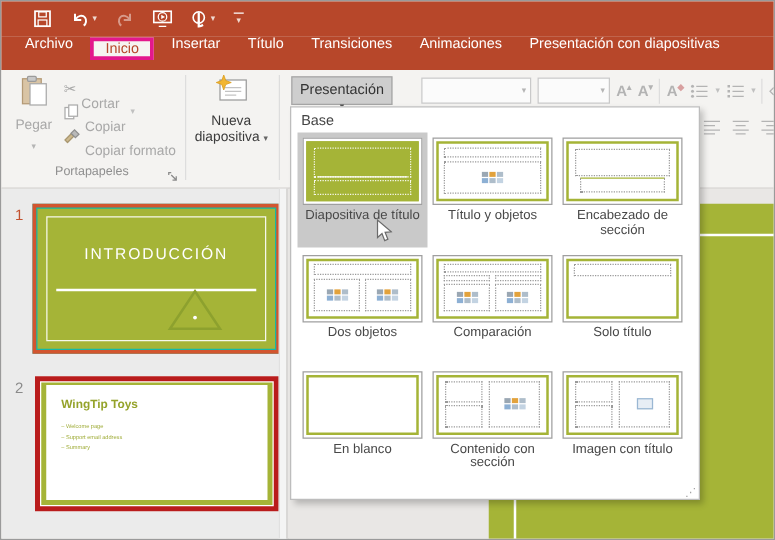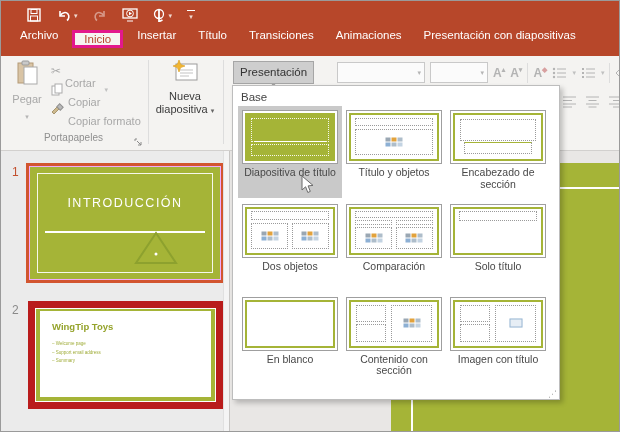--- a/index.html
+++ b/index.html
@@ -45,27 +45,27 @@
   .fontA { font-size:12px; color:#b3b3b3; font-weight:bold; position:relative; }
   .fontA sup { font-size:7px; }
   .vsep { width:1px; height:20px; background:#ddd; }
   .align-row { position:absolute; left:562px; top:40px; display:flex; gap:9px; }
 
   
   .thumbs { position:absolute; left:0; top:150px; width:229px; bottom:0; background:#ebebeb; border-right:1px solid #c8c6c4; }
   .snum { position:absolute; font-size:12px; }
   .n1 { left:11px; top:14px; color:#c3512f; }
   .n2 { left:11px; top:152px; color:#8a8a8a; }
-  .sthumb1 { position:absolute; left:25px; top:12px; width:198px; height:120px; border:3px solid #d2552f; background:#f0abfc; padding:1px; }
+  .sthumb1 { position:absolute; left:25px; top:12px; width:198px; height:120px; border:3px solid #d2552f; background:#14b8a6; padding:1px; }
   .s1-green { position:relative; width:100%; height:100%; background:#a5b437; }
   .s1-frame { position:absolute; left:7px; top:6px; right:7px; bottom:6px; border:1px solid rgba(255,255,255,.9); }
   .s1-title { position:absolute; left:0; right:0; top:26%; text-align:center; color:#fff; font-size:12.5px; letter-spacing:1.5px; }
   .s1-line { position:absolute; left:8%; right:8%; top:57%; height:2px; background:#fff; }
   .s1-tri { position:absolute; left:54%; top:56%; }
-  .sthumb2 { position:absolute; left:27px; top:150px; width:195px; height:108px; background:#fff; border:7px solid #b91c1c; }
+  .sthumb2 { position:absolute; left:27px; top:150px; width:195px; height:108px; background:#fff; border:4px solid #b91c1c; }
   .s2-frame { position:absolute; left:1px; top:1px; right:1px; bottom:1px; border:4px solid #a5b437; border-top-width:2px; }
   .s2-title { position:absolute; left:17px; top:13px; font-size:9.5px; font-weight:bold; color:#95a32b; }
   .s2-bullets { position:absolute; left:17px; top:32px; font-size:4.5px; color:#a0ad3a; line-height:1.9; list-style:none; }
   .s2-bullets li::before { content:"– "; }
   .thumb-scroll { position:absolute; right:0; top:0; width:6px; bottom:0; background:#f4f4f4; border-left:1px solid #e0e0e0; }
 
   
   .editor { position:absolute; left:230px; top:150px; right:0; bottom:0; background:#e9e7e5; }
   .editor-slide { position:absolute; left:160px; top:12px; right:0; bottom:0; background:#a5b437; }
   .editor-slide-inner { position:absolute; left:20px; top:24px; right:0; bottom:0; border-left:2px solid #fff; border-top:2px solid #fff; }

